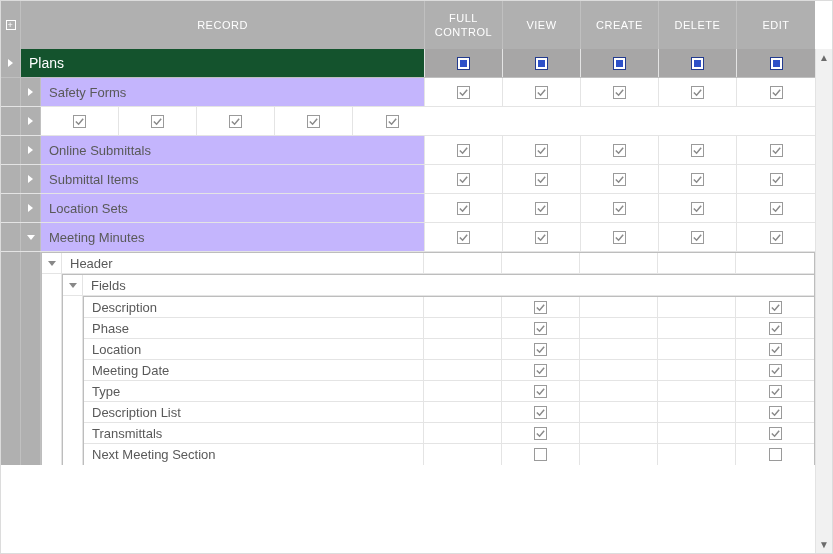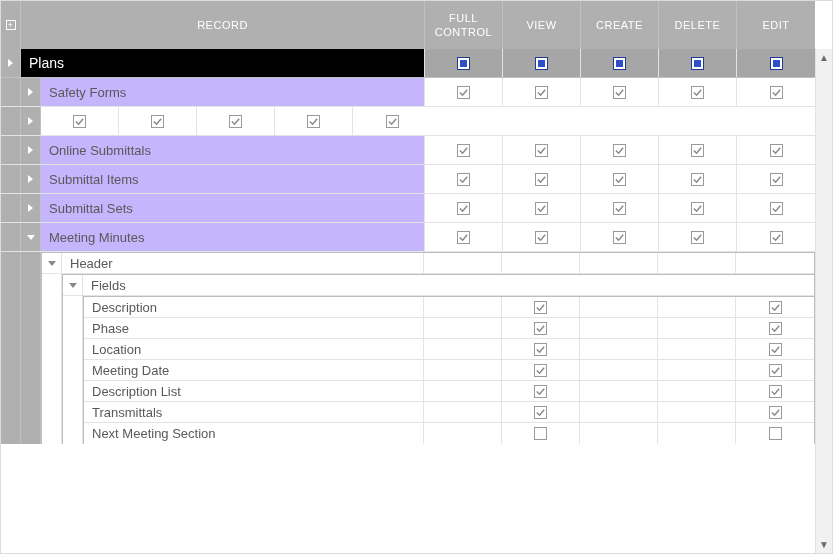--- a/index.html
+++ b/index.html
@@ -107,21 +107,21 @@
 
   .label {
     flex:1 1 auto;
     display:flex; align-items:center;
     padding-left:8px;
     border-right:1px solid #e4e4e4;
     background:#c4b5fd;
   }
   .label-group {
     color:#fff;
-    background:#000000;
+    background:#14532d;
     font-size:14px;
   }
   .row-group { border-bottom:1px solid #c0c0c0; }
 
   .pcell {
     flex:0 0 78px;
     display:flex; align-items:center; justify-content:center;
     border-right:1px solid #e4e4e4;
     background:#fff;
   }
@@ -388,21 +388,21 @@
                 <polyline points="2,6 5,9 10,3" fill="none" stroke="#8a8a8a" stroke-width="1.6"></polyline>
               </svg>
             </div>
           </div>
         </div>
         <div class="row">
           <div class="gutter-sub"></div>
           <div class="gutter">
             <div class="tri tri-right"></div>
           </div>
-          <div class="label">Submittal Sets</div>
+          <div class="label">Location Sets</div>
           <div class="pcell">
             <div class="cb">
               <svg viewBox="0 0 12 12">
                 <polyline points="2,6 5,9 10,3" fill="none" stroke="#8a8a8a" stroke-width="1.6"></polyline>
               </svg>
             </div>
           </div>
           <div class="pcell">
             <div class="cb">
               <svg viewBox="0 0 12 12">
@@ -579,20 +579,40 @@
                     <div class="pcell"></div>
                     <div class="pcell">
                       <div class="cb">
                         <svg viewBox="0 0 12 12">
                           <polyline points="2,6 5,9 10,3" fill="none" stroke="#8a8a8a" stroke-width="1.6"></polyline>
                         </svg>
                       </div>
                     </div>
                   </div>
                   <div class="row-sub">
+                    <div class="label-sub" style="flex:1 1 auto">Type</div>
+                    <div class="pcell"></div>
+                    <div class="pcell">
+                      <div class="cb">
+                        <svg viewBox="0 0 12 12">
+                          <polyline points="2,6 5,9 10,3" fill="none" stroke="#8a8a8a" stroke-width="1.6"></polyline>
+                        </svg>
+                      </div>
+                    </div>
+                    <div class="pcell"></div>
+                    <div class="pcell"></div>
+                    <div class="pcell">
+                      <div class="cb">
+                        <svg viewBox="0 0 12 12">
+                          <polyline points="2,6 5,9 10,3" fill="none" stroke="#8a8a8a" stroke-width="1.6"></polyline>
+                        </svg>
+                      </div>
+                    </div>
+                  </div>
+                  <div class="row-sub">
                     <div class="label-sub" style="flex:1 1 auto">Description List</div>
                     <div class="pcell"></div>
                     <div class="pcell">
                       <div class="cb">
                         <svg viewBox="0 0 12 12">
                           <polyline points="2,6 5,9 10,3" fill="none" stroke="#8a8a8a" stroke-width="1.6"></polyline>
                         </svg>
                       </div>
                     </div>
                     <div class="pcell"></div>

